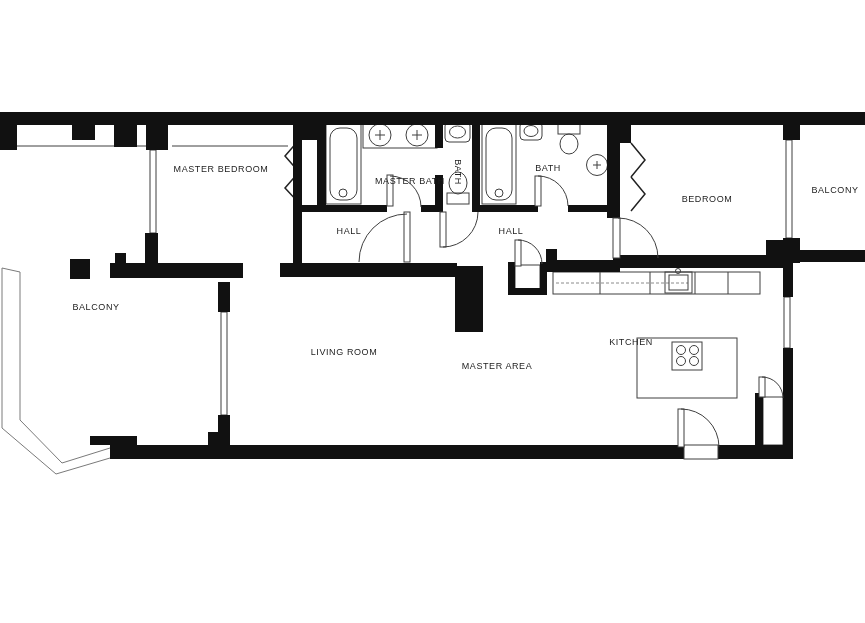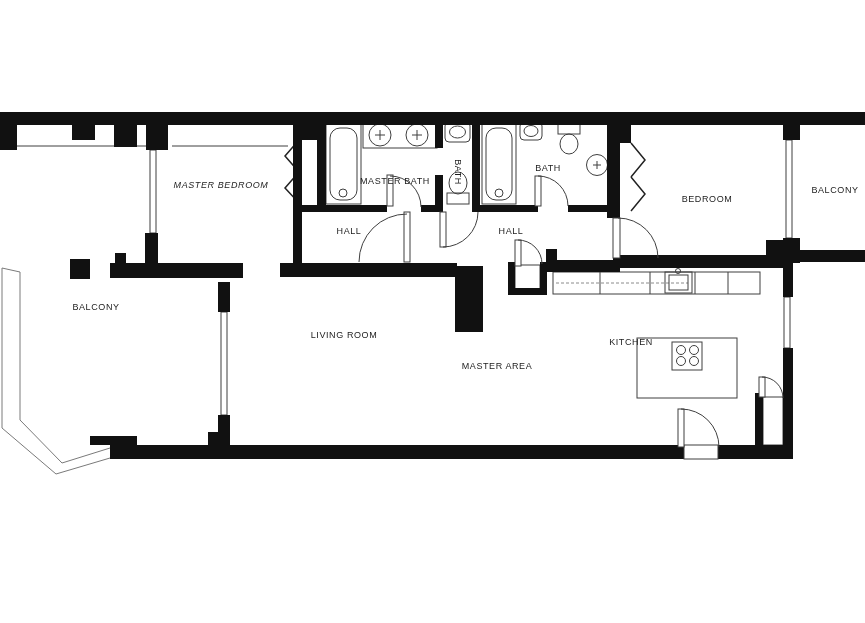--- a/index.html
+++ b/index.html
@@ -199,25 +199,25 @@
       <rect x="678" y="409" width="6" height="38"></rect>
       <path d="M 681 409 A 38 38 0 0 1 719 447" fill="none"></path>
     </g>
     <g>
       <rect x="759" y="377" width="6" height="20"></rect>
       <path d="M 762 377 A 21 21 0 0 1 783 398" fill="none"></path>
     </g>
   </g>
 </svg>
 
-  <div class="lbl" style="left:221px;top:185px;font-style:italic;">MASTER BEDROOM</div>
-  <div class="lbl" style="left:395px;top:181px;">MASTER BATH</div>
+  <div class="lbl" style="left:221px;top:169px;">MASTER BEDROOM</div>
+  <div class="lbl" style="left:386px;top:181px;padding-left:48px;">MASTER BATH</div>
   <div class="lbl vertical" style="left:458px;top:172px;">BATH</div>
   <div class="lbl" style="left:548px;top:168px;">BATH</div>
   <div class="lbl" style="left:707px;top:199px;text-align:center;">BEDROOM</div>
   <div class="lbl" style="left:835px;top:190px;">BALCONY</div>
   <div class="lbl" style="left:349px;top:231px;">HALL</div>
   <div class="lbl" style="left:511px;top:231px;">HALL</div>
   <div class="lbl" style="left:96px;top:307px;">BALCONY</div>
-  <div class="lbl" style="left:344px;top:335px;">LIVING ROOM</div>
+  <div class="lbl" style="left:344px;top:352px;">LIVING ROOM</div>
   <div class="lbl" style="left:497px;top:366px;">MASTER AREA</div>
   <div class="lbl" style="left:591px;top:342px;margin-left:40px;">KITCHEN</div>
 </div>
 
 </body></html>

